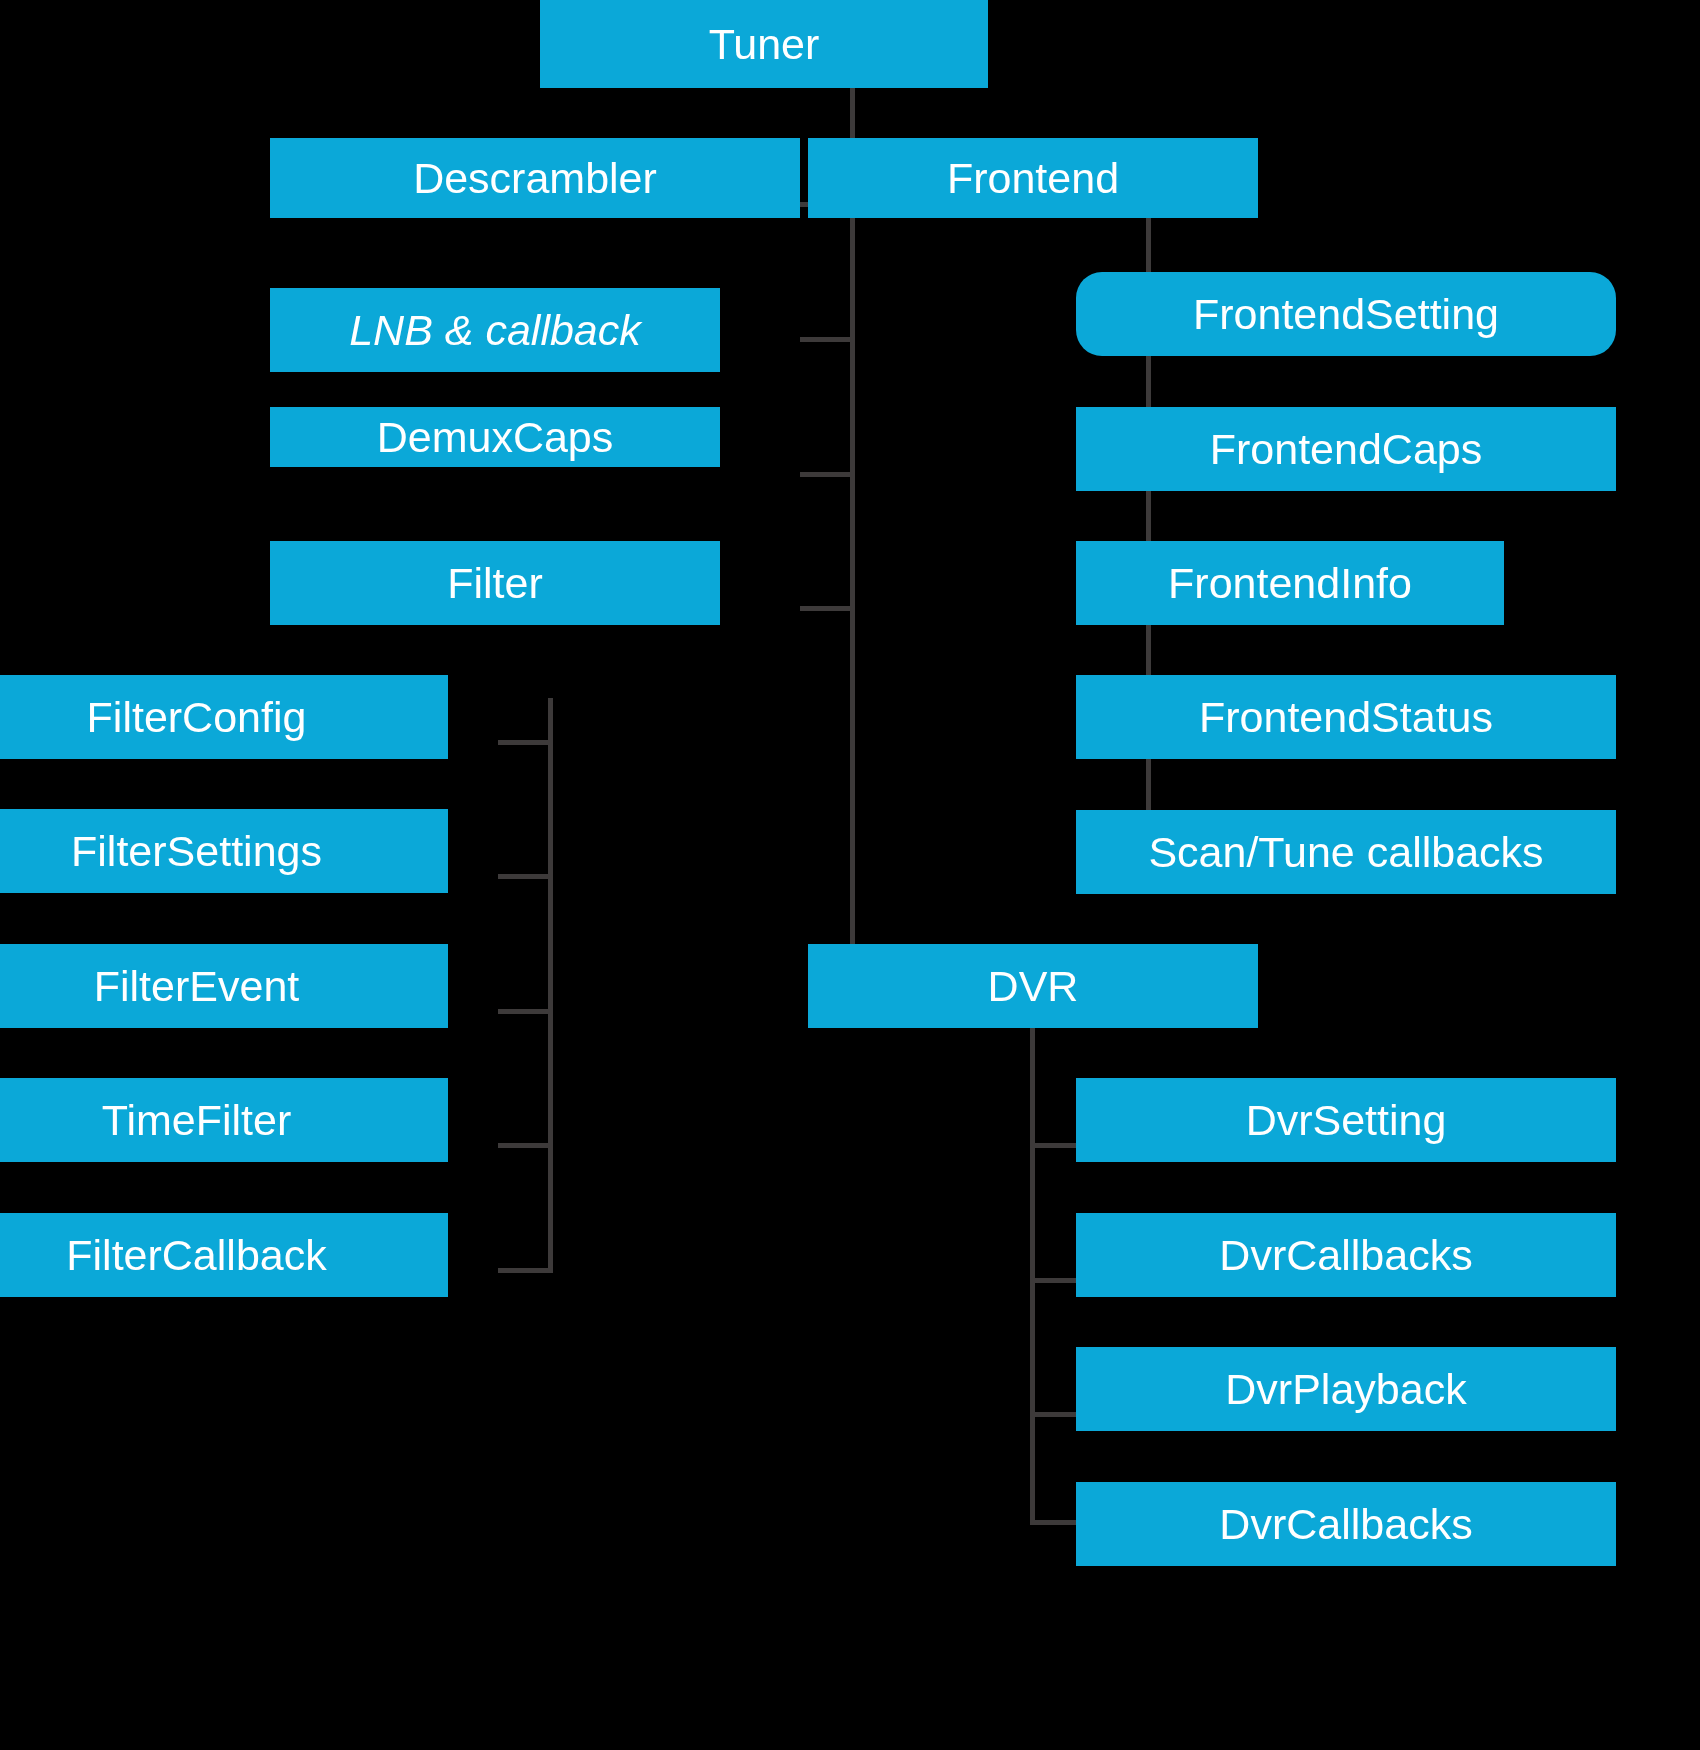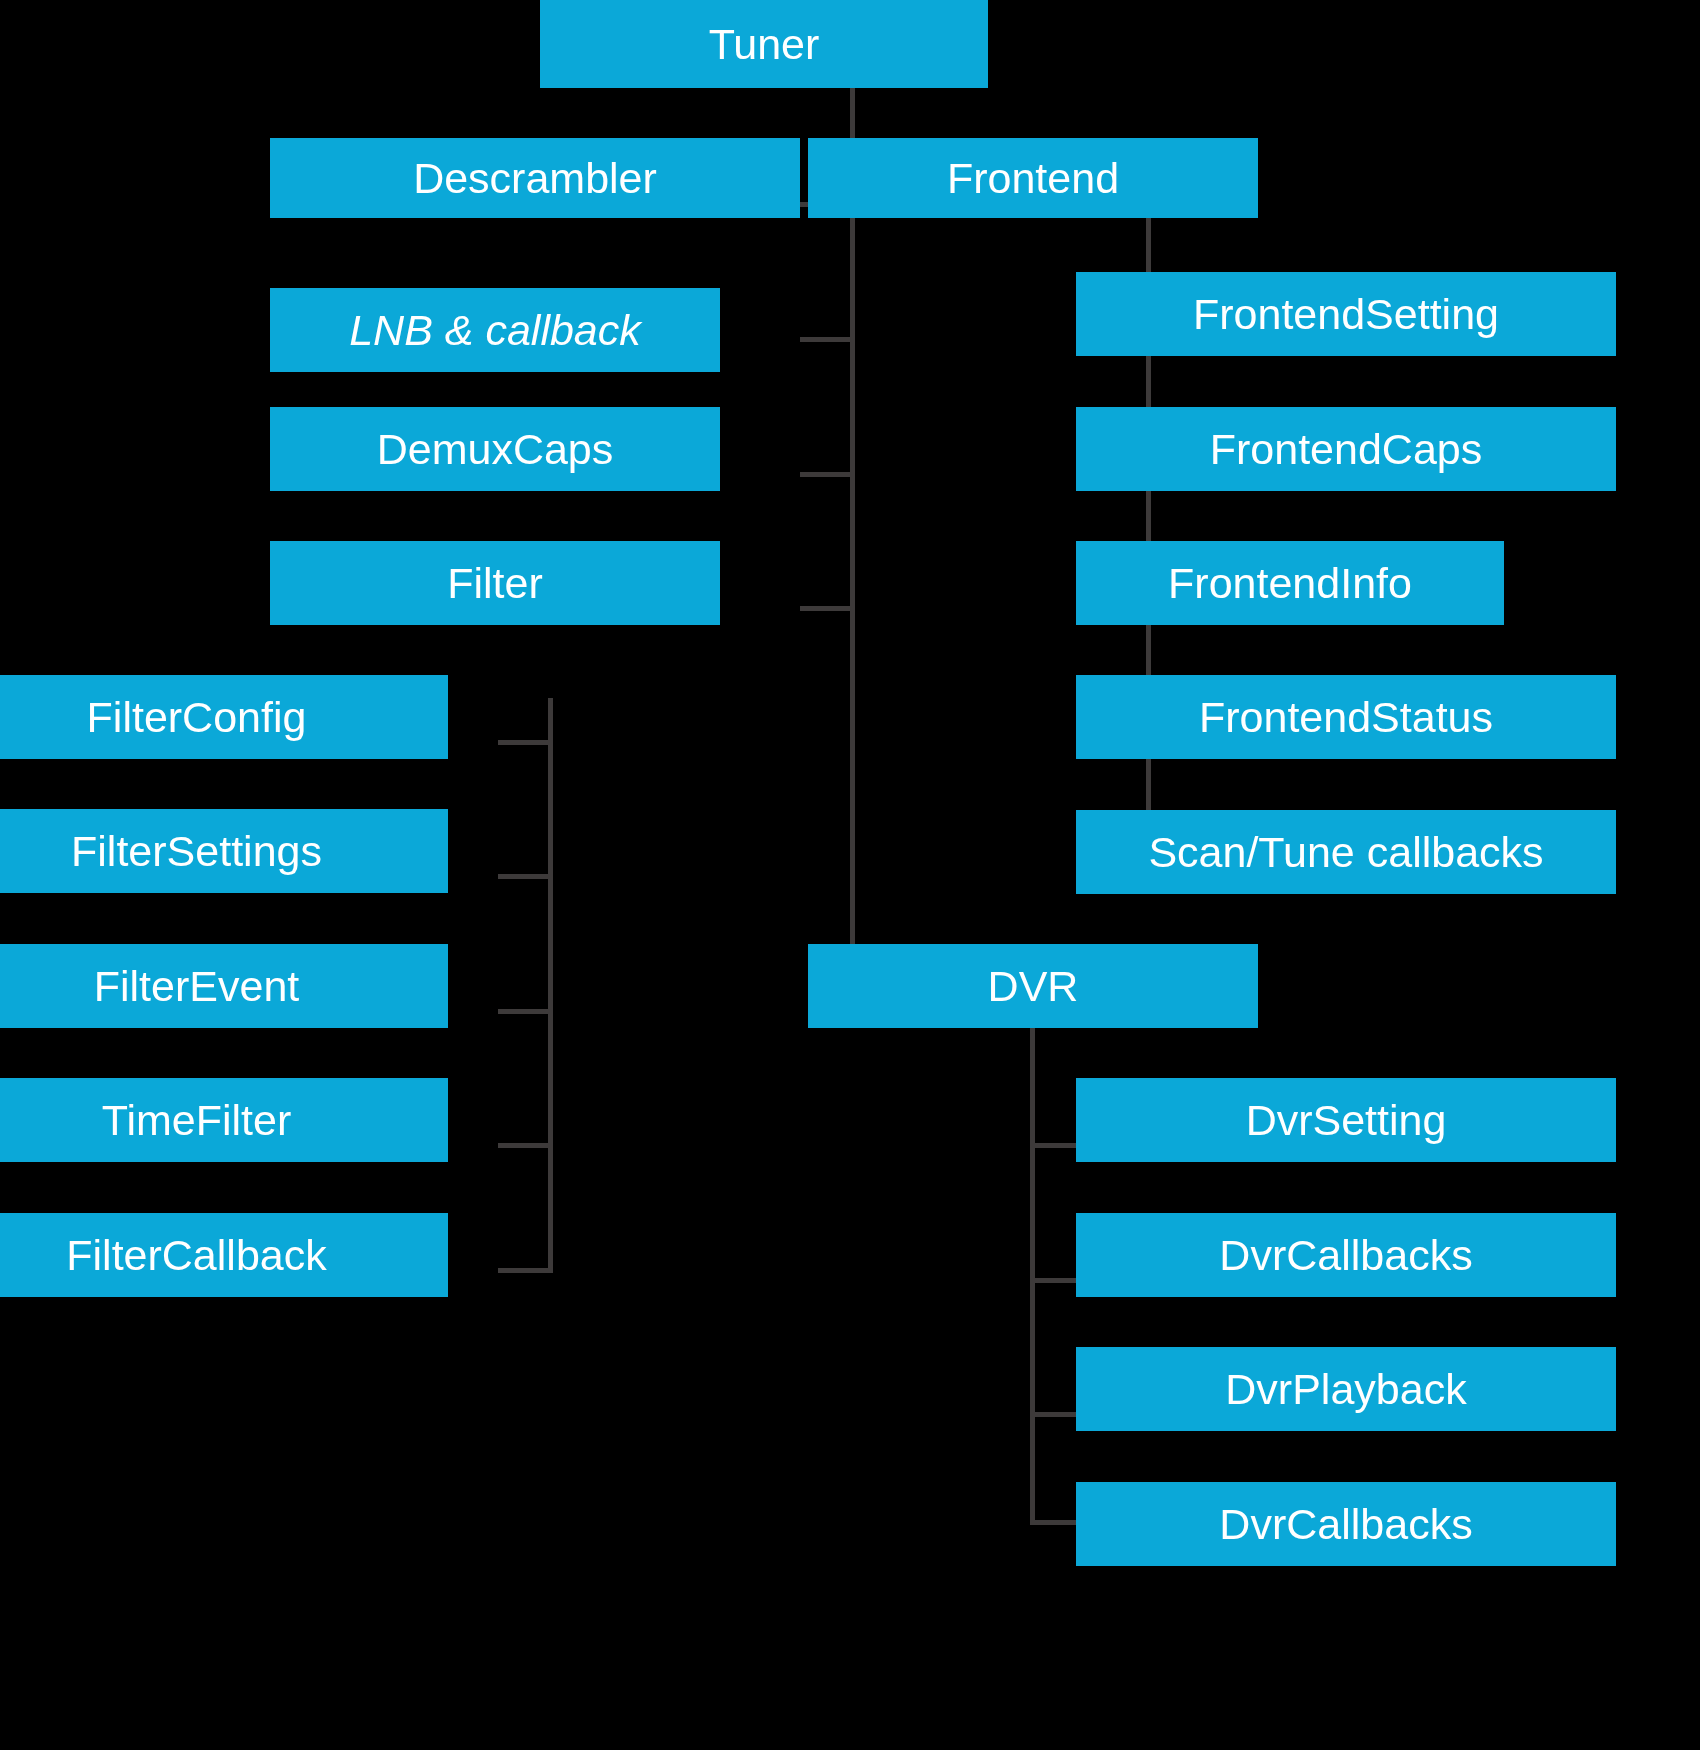--- a/index.html
+++ b/index.html
@@ -71,37 +71,37 @@
   <div class="conn h" style="left:1030px; top:1278px; width:55px;"></div>
   <div class="conn h" style="left:1030px; top:1412px; width:55px;"></div>
   <div class="conn h" style="left:1030px; top:1520px; width:55px;"></div>
 
   <div class="node" style="left:540px; top:0px; width:448px; height:88px;">Tuner</div>
 
   <div class="node" style="left:270px; top:138px; width:530px; height:80px;">Descrambler</div>
 
   <div class="node" style="left:270px; top:288px; width:450px; height:84px;font-style:italic;">LNB &amp; callback</div>
 
-  <div class="node" style="left:270px; top:407px; width:450px; height:84px;">DemuxCaps</div>
+  <div class="node" style="left:270px; top:407px; width:450px; height:60px;">DemuxCaps</div>
 
   <div class="node" style="left:270px; top:541px; width:450px; height:84px;">Filter</div>
 
   <div class="node" style="left:-55px; top:675px; width:503px; height:84px;">FilterConfig</div>
 
   <div class="node" style="left:-55px; top:809px; width:503px; height:84px;">FilterSettings</div>
 
   <div class="node" style="left:-55px; top:944px; width:503px; height:84px;">FilterEvent</div>
 
   <div class="node" style="left:-55px; top:1078px; width:503px; height:84px;">TimeFilter</div>
 
   <div class="node" style="left:-55px; top:1213px; width:503px; height:84px;">FilterCallback</div>
 
   <div class="node" style="left:808px; top:138px; width:450px; height:80px;">Frontend</div>
 
-  <div class="node" style="left:1076px; top:272px; width:540px; height:84px;">FrontendSetting</div>
+  <div class="node" style="left:1076px; top:272px; width:540px; height:84px;border-radius:26px;">FrontendSetting</div>
 
   <div class="node" style="left:1076px; top:407px; width:540px; height:84px;">FrontendCaps</div>
 
   <div class="node" style="left:1076px; top:541px; width:428px; height:84px;">FrontendInfo</div>
 
   <div class="node" style="left:1076px; top:675px; width:540px; height:84px;">FrontendStatus</div>
 
   <div class="node" style="left:1076px; top:810px; width:540px; height:84px;">Scan/Tune callbacks</div>
 
   <div class="node" style="left:808px; top:944px; width:450px; height:84px;">DVR</div>

